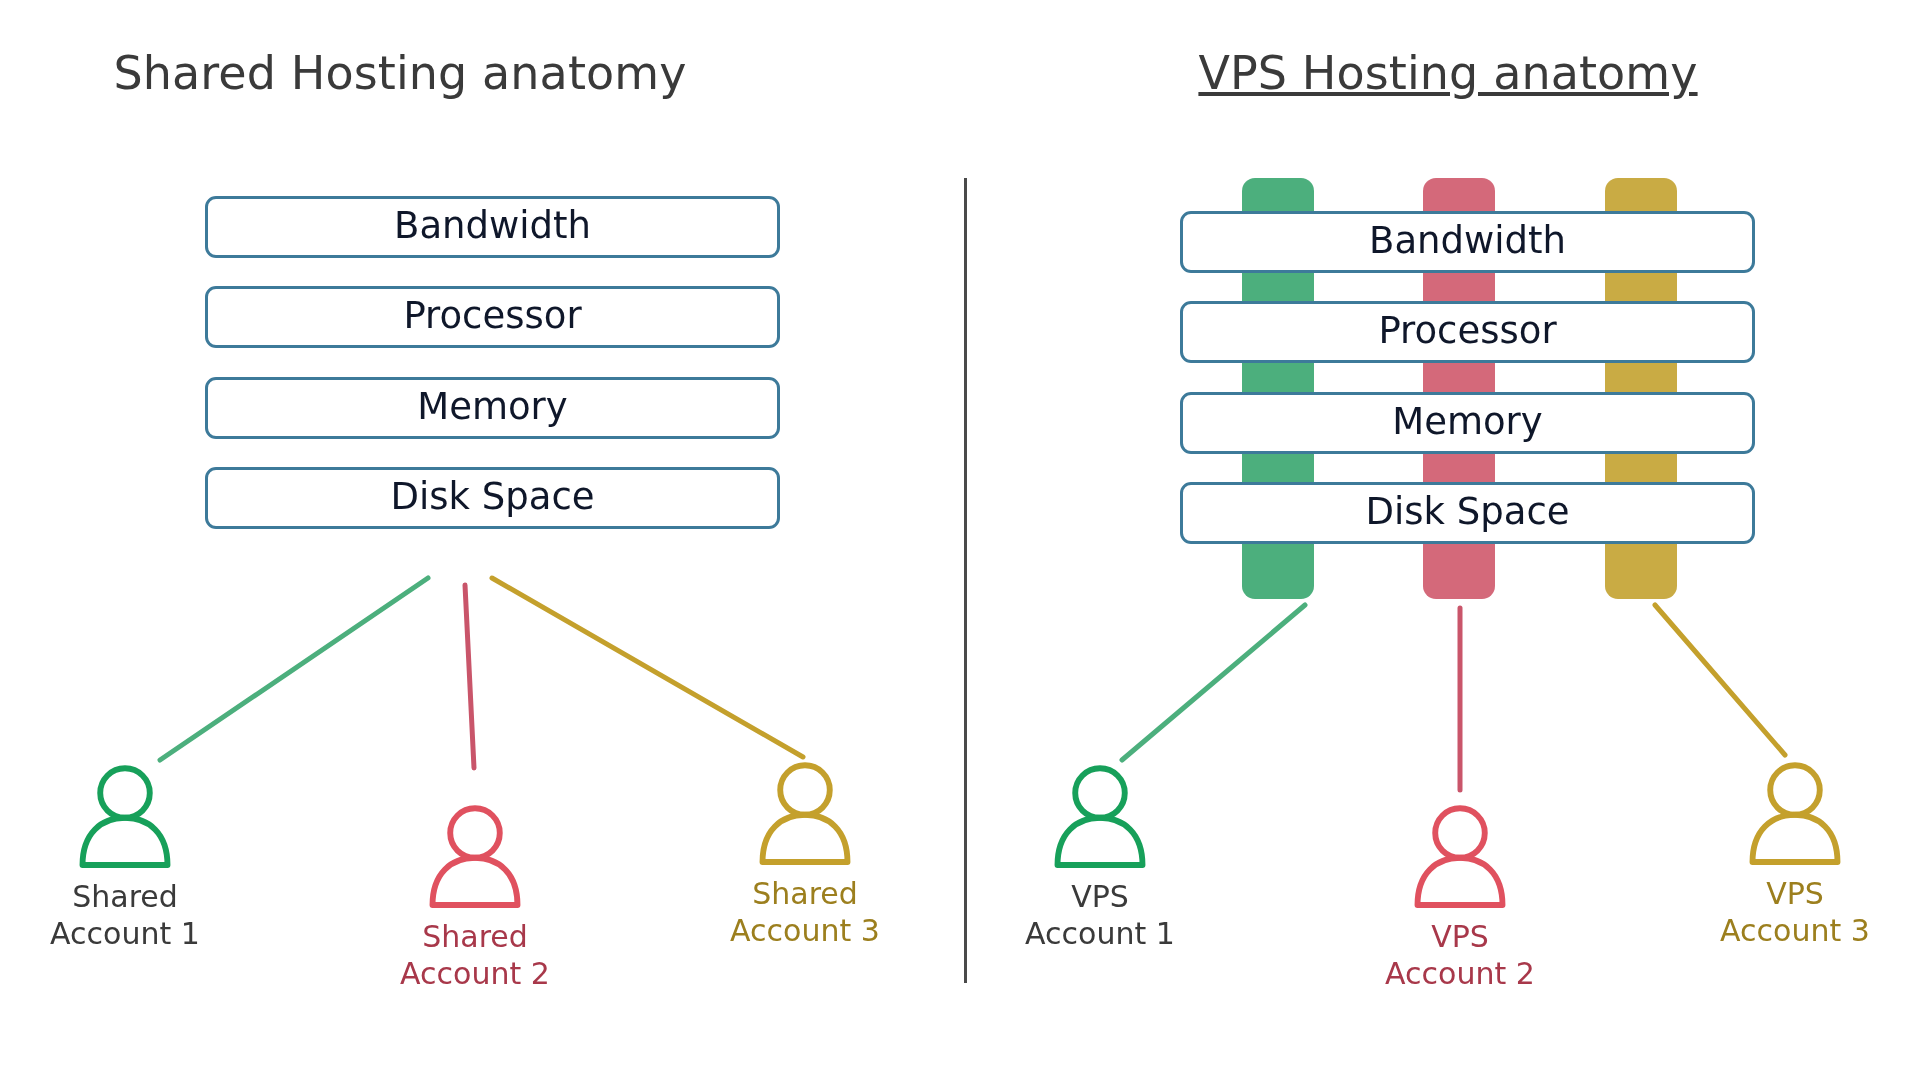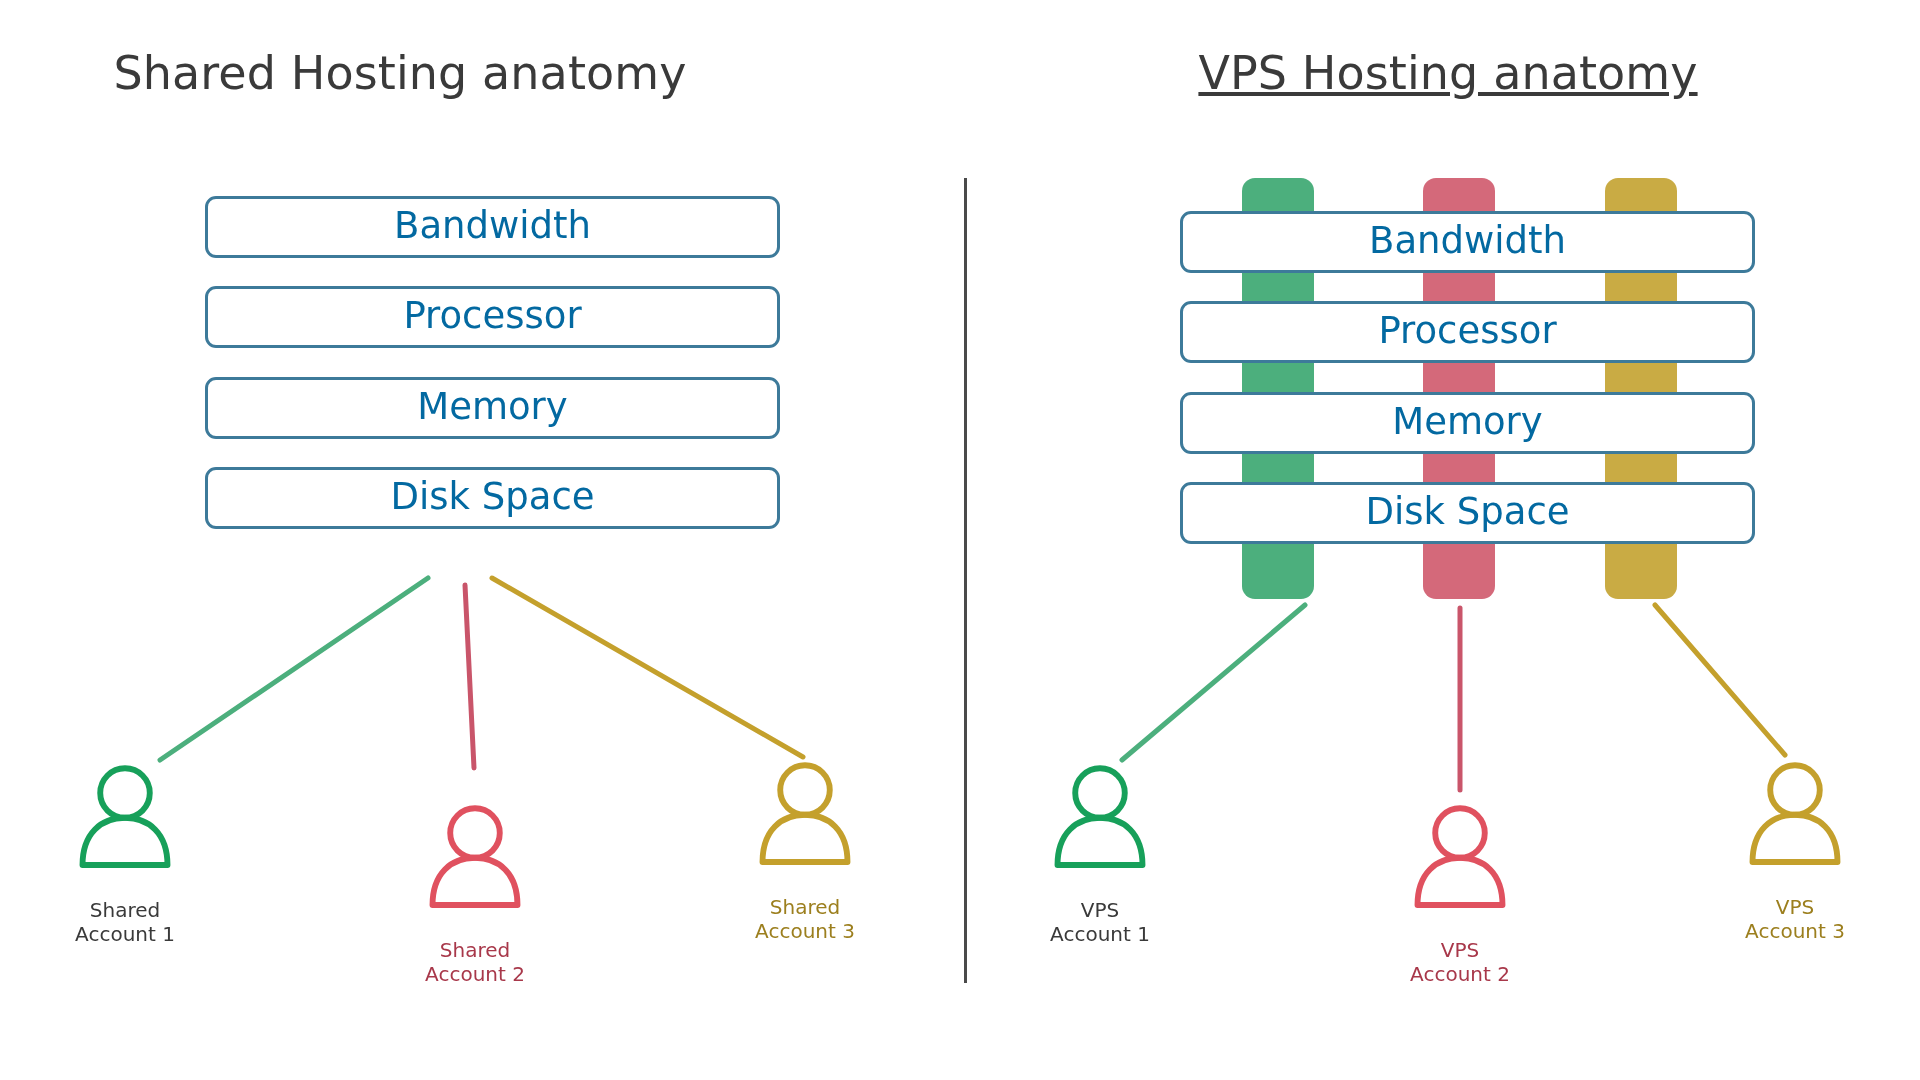--- a/index.html
+++ b/index.html
@@ -79,21 +79,21 @@
   .stack-left .res-box {
     width: 575px;
     height: 62px;
   }
   .stack-right .res-box {
     width: 575px;
     height: 62px;
   }
   .res-box span {
     font-size: 37px;
-    color: #0369a1;
+    color: #0f172a;
     line-height: 1;
     position: relative;
     top: -2px;
     white-space: nowrap;
   }
   .stack-left  .res-box:nth-of-type(1) { top: 0px; }
   .stack-left  .res-box:nth-of-type(2) { top: 90px; }
   .stack-left  .res-box:nth-of-type(3) { top: 181px; }
   .stack-left  .res-box:nth-of-type(4) { top: 271px; }
   .stack-right .res-box:nth-of-type(1) { top: 0px; }
@@ -131,22 +131,22 @@
     position: absolute;
     width: 240px;
     text-align: center;
     z-index: 4;
   }
   .person-icon {
     display: block;
     margin: 0 auto;
   }
   .person-label {
-    margin-top: 20px;
-    font-size: 20px;
+    margin-top: 1px;
+    font-size: 30px;
     line-height: 1.22;
     white-space: pre-line;
   }
 </style>
 </head>
 <body>
 
 <div id="diagram">
 
   <div class="panel panel-left">

